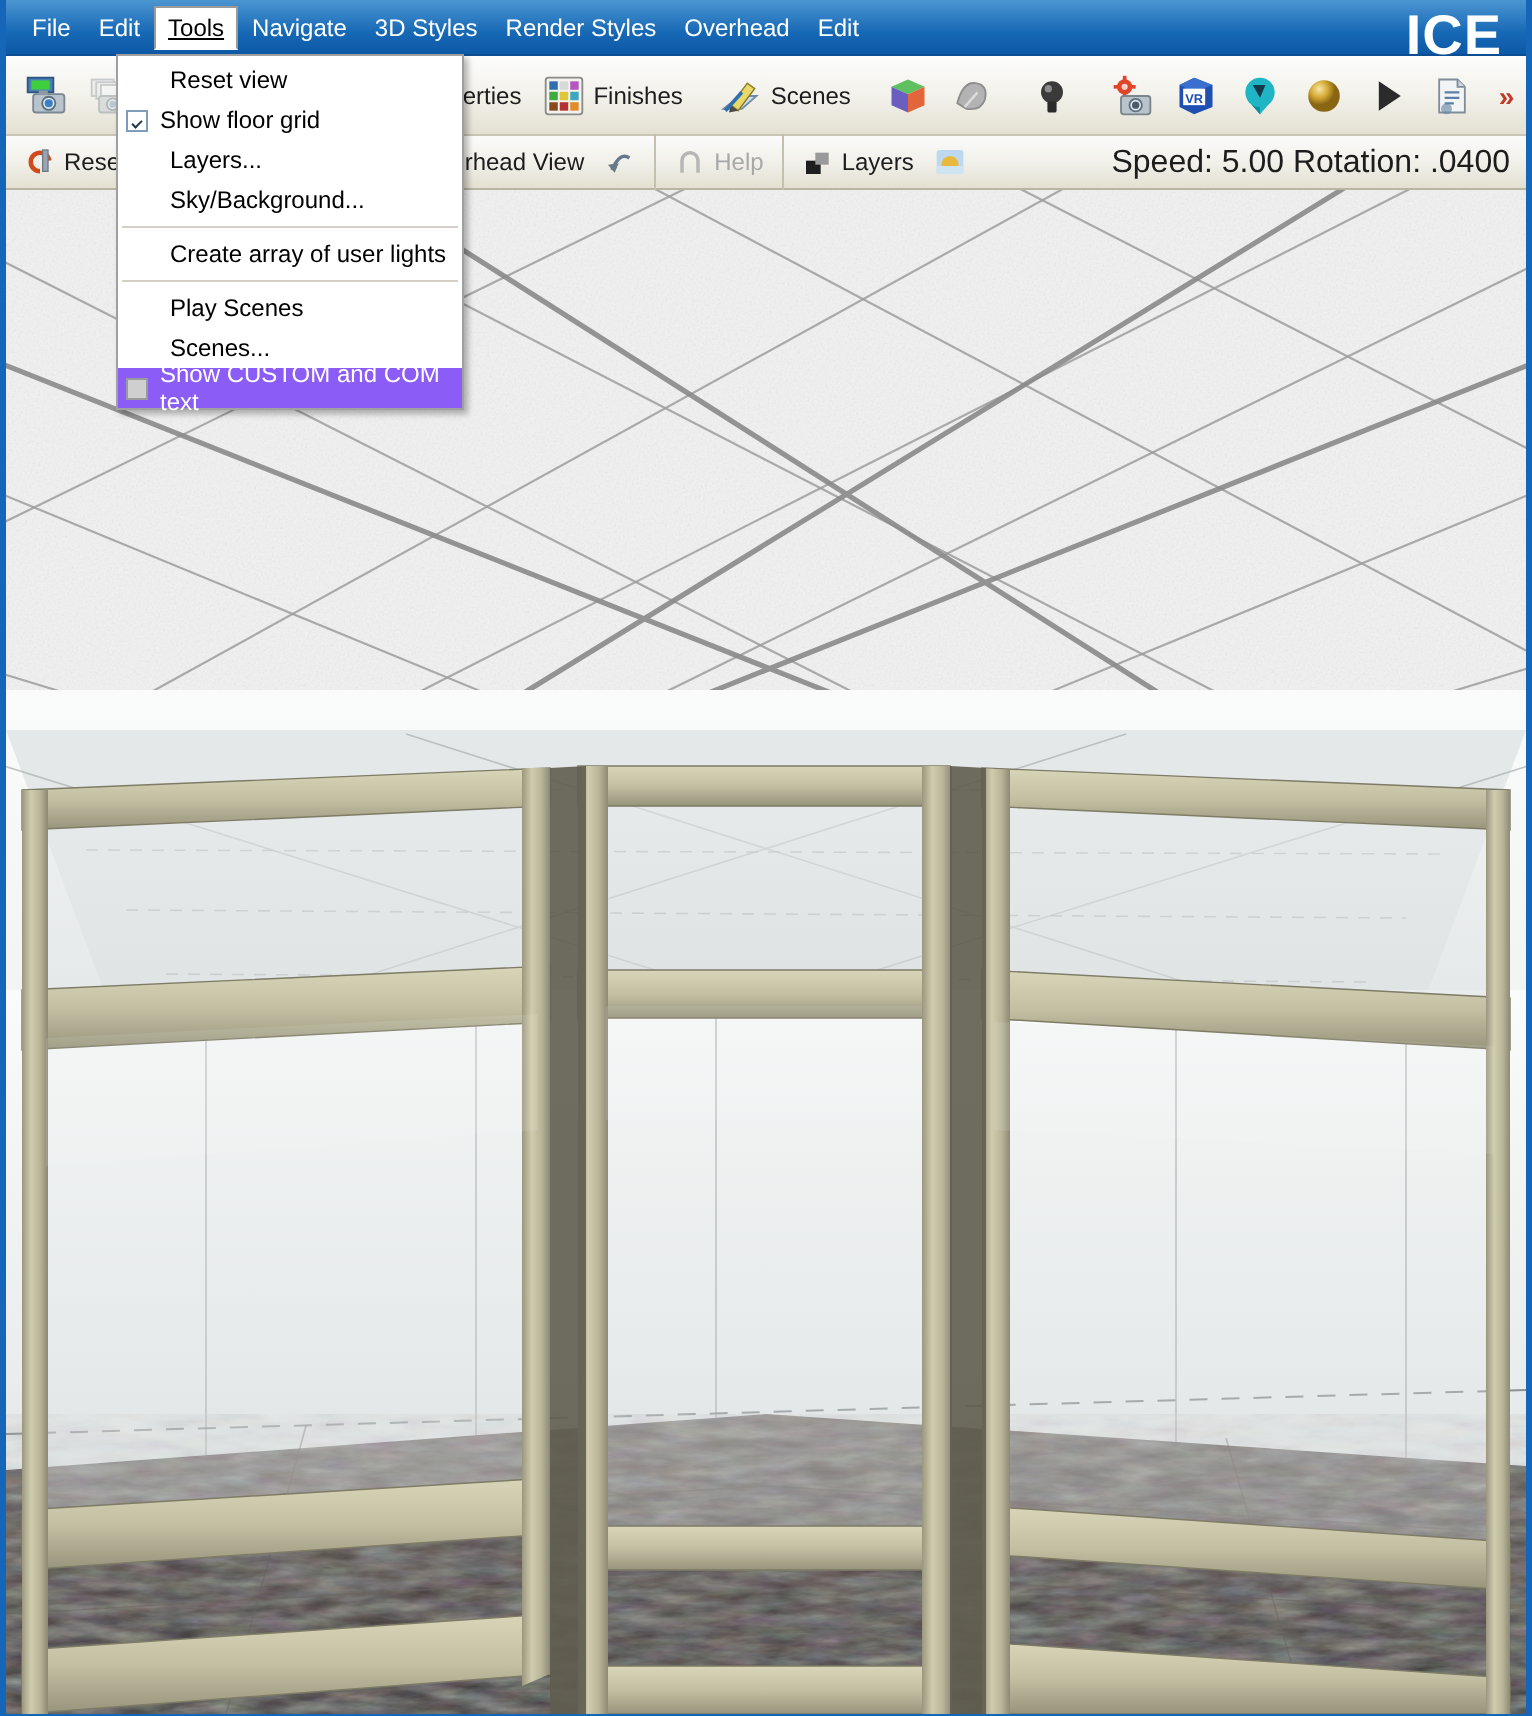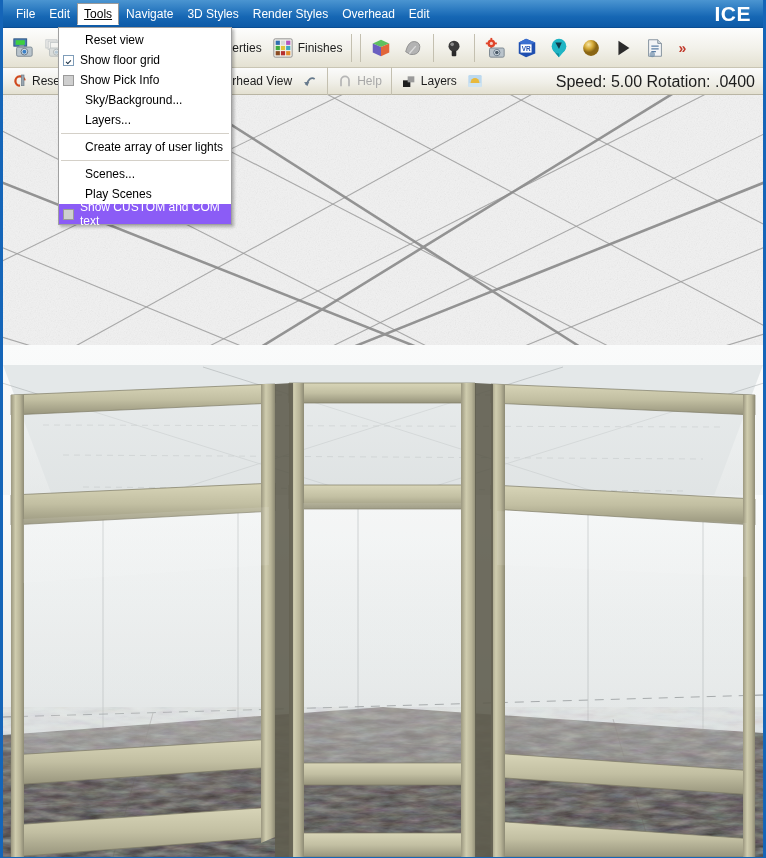--- a/index.html
+++ b/index.html
@@ -28,21 +28,21 @@
     color:#ffffff; font-size:12px; padding:4px 7px; line-height:14px;
     white-space:nowrap; cursor:default;
   }
   .menu-item.open{
     background:#ffffff; color:#000000;
     border:1px solid #9a9a9a; border-bottom:1px solid #ffffff;
     padding:3px 6px; position:relative; z-index:60;text-decoration:underline;
   }
   #brand{
     position:absolute; right:12px; top:2px;
-    color:#ffffff; font-size:21px; font-weight:bold; letter-spacing:0.5px;
+    color:#ffffff; font-size:28px; font-weight:bold; letter-spacing:0.5px;
   }
 
   
   #toolbar1{
     position:relative; height:40px; width:100%;
     background:linear-gradient(180deg,#fdfdfd 0%, #f2f1ea 52%, #e4e1d2 100%);
     display:flex; align-items:center; gap:0px;
     border-bottom:1px solid #c9c5b4;
     padding-left:4px;
   }
@@ -198,20 +198,29 @@
         <rect x="15.4" y="9.7" width="4.6" height="4.6" fill="#3fa8c0"></rect>
         <rect x="4" y="15.4" width="4.6" height="4.6" fill="#8a4a20"></rect>
         <rect x="9.7" y="15.4" width="4.6" height="4.6" fill="#b53030"></rect>
         <rect x="15.4" y="15.4" width="4.6" height="4.6" fill="#e28b2a"></rect>
       </svg>
       <span>Finishes</span>
     </div>
 
     <div class="tb-sep"></div>
 
+    <div class="tb-btn">
+      <svg class="ico" viewBox="0 0 24 24">
+        <path d="M3 19 L13 19 L21 12 L12 12 Z" fill="#cfe0ef" stroke="#6f8ba5"></path>
+        <path d="M7 17 L16 5 L20 8 L11 20 Z" fill="#e8d86a" stroke="#8a7b25" stroke-width="0.8"></path>
+        <path d="M7 17 L11 20 L6 21 Z" fill="#4a4a4a"></path>
+        <path d="M4 20 L13 10" stroke="#2f6fb0" stroke-width="2" fill="none"></path>
+      </svg>
+      <span>Scenes</span>
+    </div>
 
     <div class="tb-sep"></div>
 
     <div class="tb-btn">
       <svg class="ico" viewBox="0 0 24 24">
         <path d="M3 7 L12 3 L21 7 L12 11 Z" fill="#5fc05f"></path>
         <path d="M3 7 L12 11 L12 21 L3 17 Z" fill="#6a5fc0"></path>
         <path d="M21 7 L12 11 L12 21 L21 17 Z" fill="#e2663a"></path>
       </svg>
     </div>
@@ -535,40 +544,36 @@
   </div>
 
   <div id="dropdown">
     <div class="mi indent">
       <span class="lbl">Reset view</span>
     </div>
     <div class="mi">
       <span class="cb checked"></span>
       <span class="lbl">Show floor grid</span>
     </div>
-    <div class="mi">
-      <span class="cb gray"></span>
-      <span class="lbl">Show Pick Info</span>
+    <div class="mi indent">
+      <span class="lbl">Layers...</span>
     </div>
     <div class="mi indent">
       <span class="lbl">Sky/Background...</span>
-    </div>
-    <div class="mi indent">
-      <span class="lbl">Layers...</span>
     </div>
     <div class="mi-sep"></div>
     <div class="mi indent">
       <span class="lbl">Create array of user lights</span>
     </div>
     <div class="mi-sep"></div>
     <div class="mi indent">
+      <span class="lbl">Play Scenes</span>
+    </div>
+    <div class="mi indent">
       <span class="lbl">Scenes...</span>
-    </div>
-    <div class="mi indent">
-      <span class="lbl">Play Scenes</span>
     </div>
     <div class="mi hl">
       <span class="cb gray"></span>
       <span class="lbl">Show CUSTOM and COM text</span>
     </div>
   </div>
 
 </div>
 
 </body></html>

